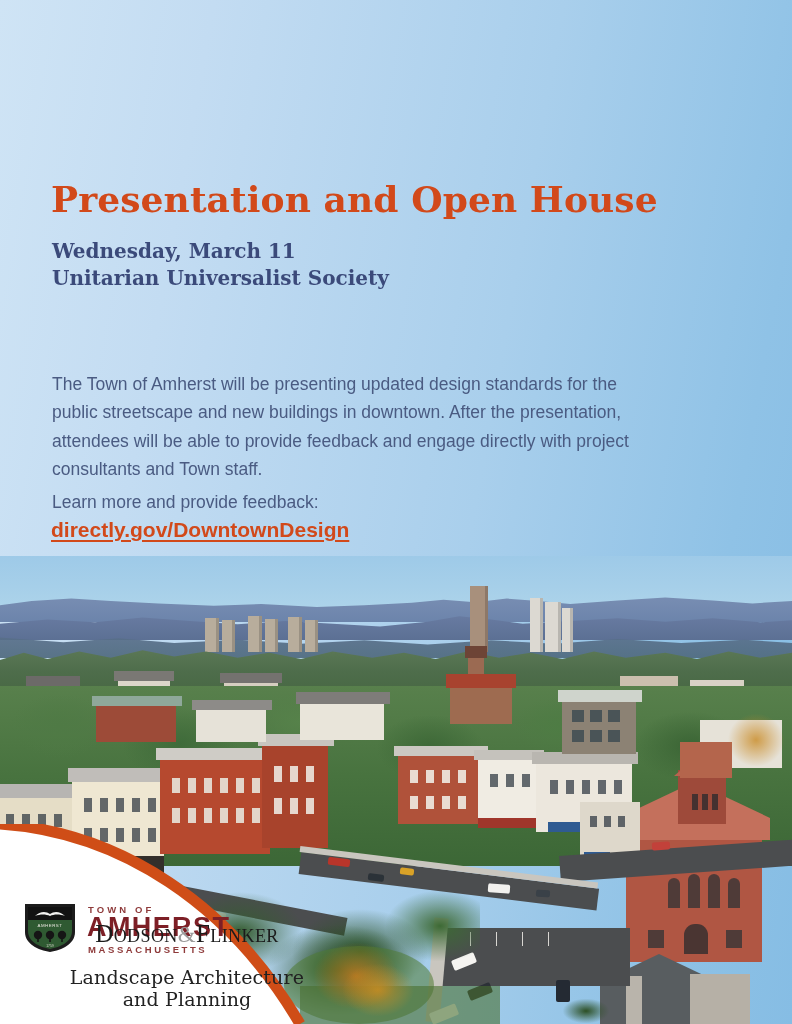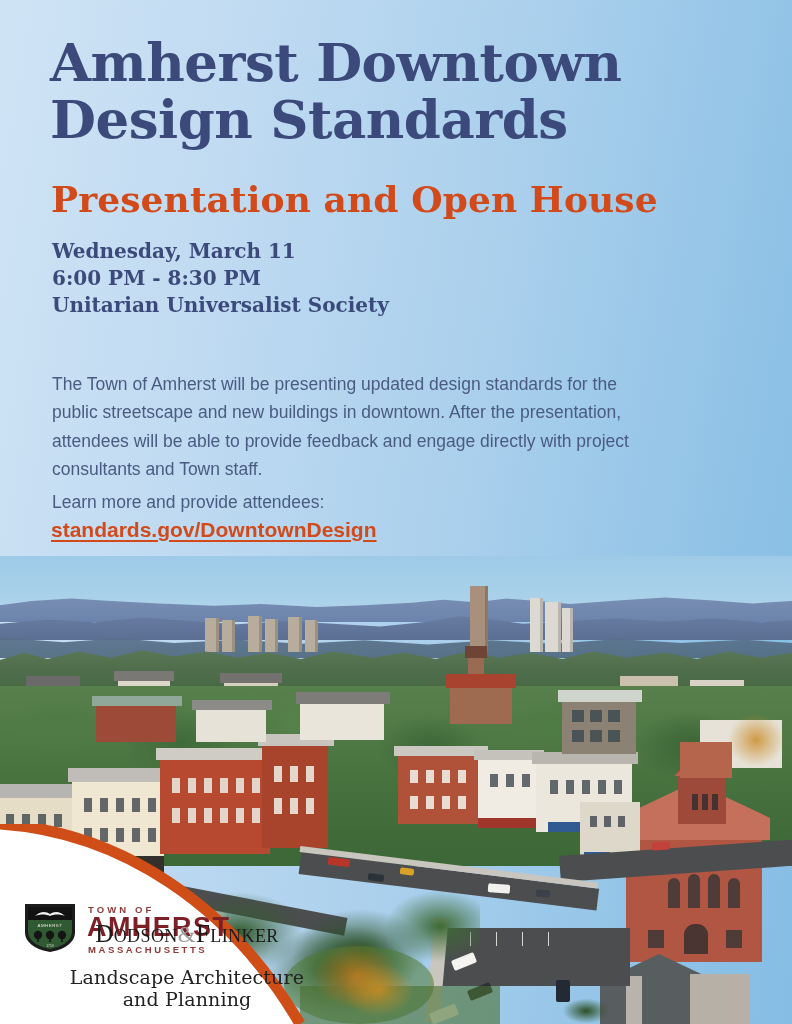--- a/index.html
+++ b/index.html
@@ -378,32 +378,27 @@
     <div class="mass">MASSACHUSETTS</div>
   </div>
 
   <div class="df-logo">
     <div class="df-name">
       <span>Dodson</span><span class="df-amp">&amp;</span><span>Flinker</span>
     </div>
     <div class="df-tag">Landscape Architecture and Planning</div>
   </div>
 
-  <div class="headline">
-    <div>Amherst Downtown</div>
-    <div>Design Standards</div>
-  </div>
 
   <div class="subhead">Presentation and Open House</div>
 
   <div class="details">
     <div>Wednesday, March 11</div>
-    <div>6:00 PM - 8:30 PM</div>
     <div>Unitarian Universalist Society</div>
   </div>
 
   <div class="body-copy">The Town of Amherst will be presenting updated design standards for the public streetscape and new buildings in downtown. After the presentation, attendees will be able to provide feedback and engage directly with project consultants and Town staff.</div>
 
-  <div class="learn">Learn more and provide attendees:</div>
-
-  <a class="url" href="#">standards.gov/DowntownDesign</a>
+  <div class="learn">Learn more and provide feedback:</div>
+
+  <a class="url" href="#">directly.gov/DowntownDesign</a>
 
 </div>
 
 </body></html>

